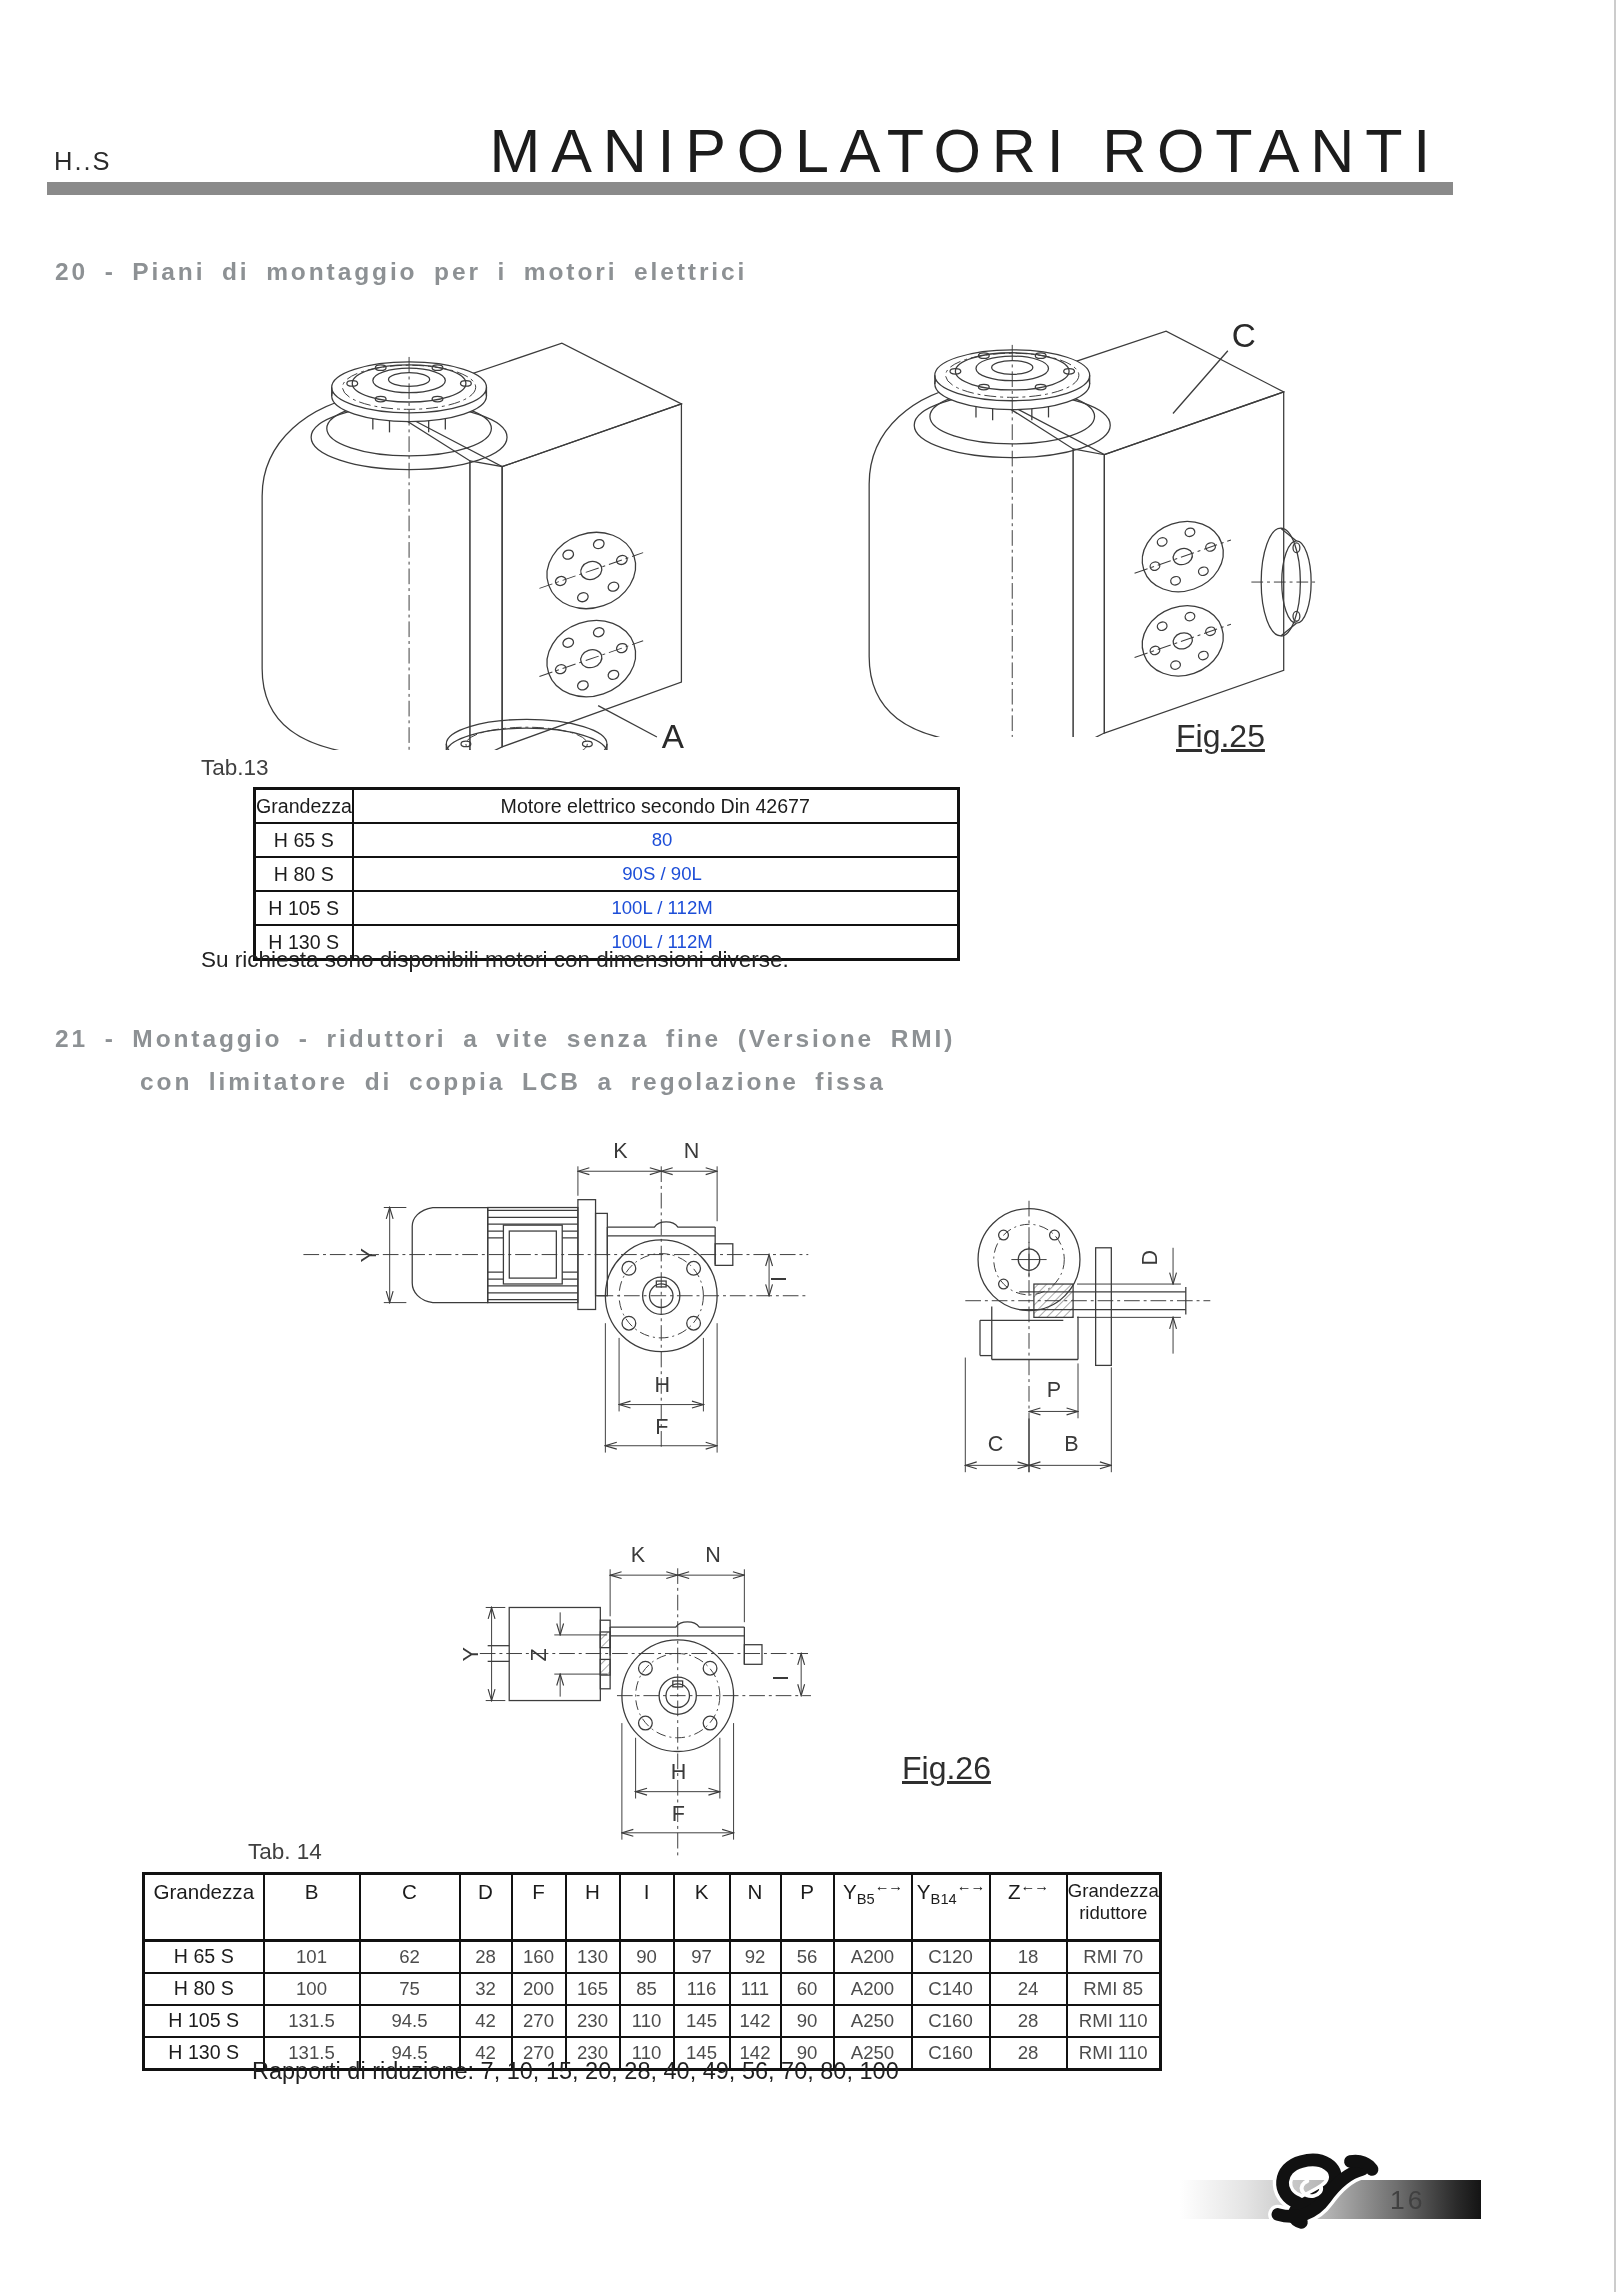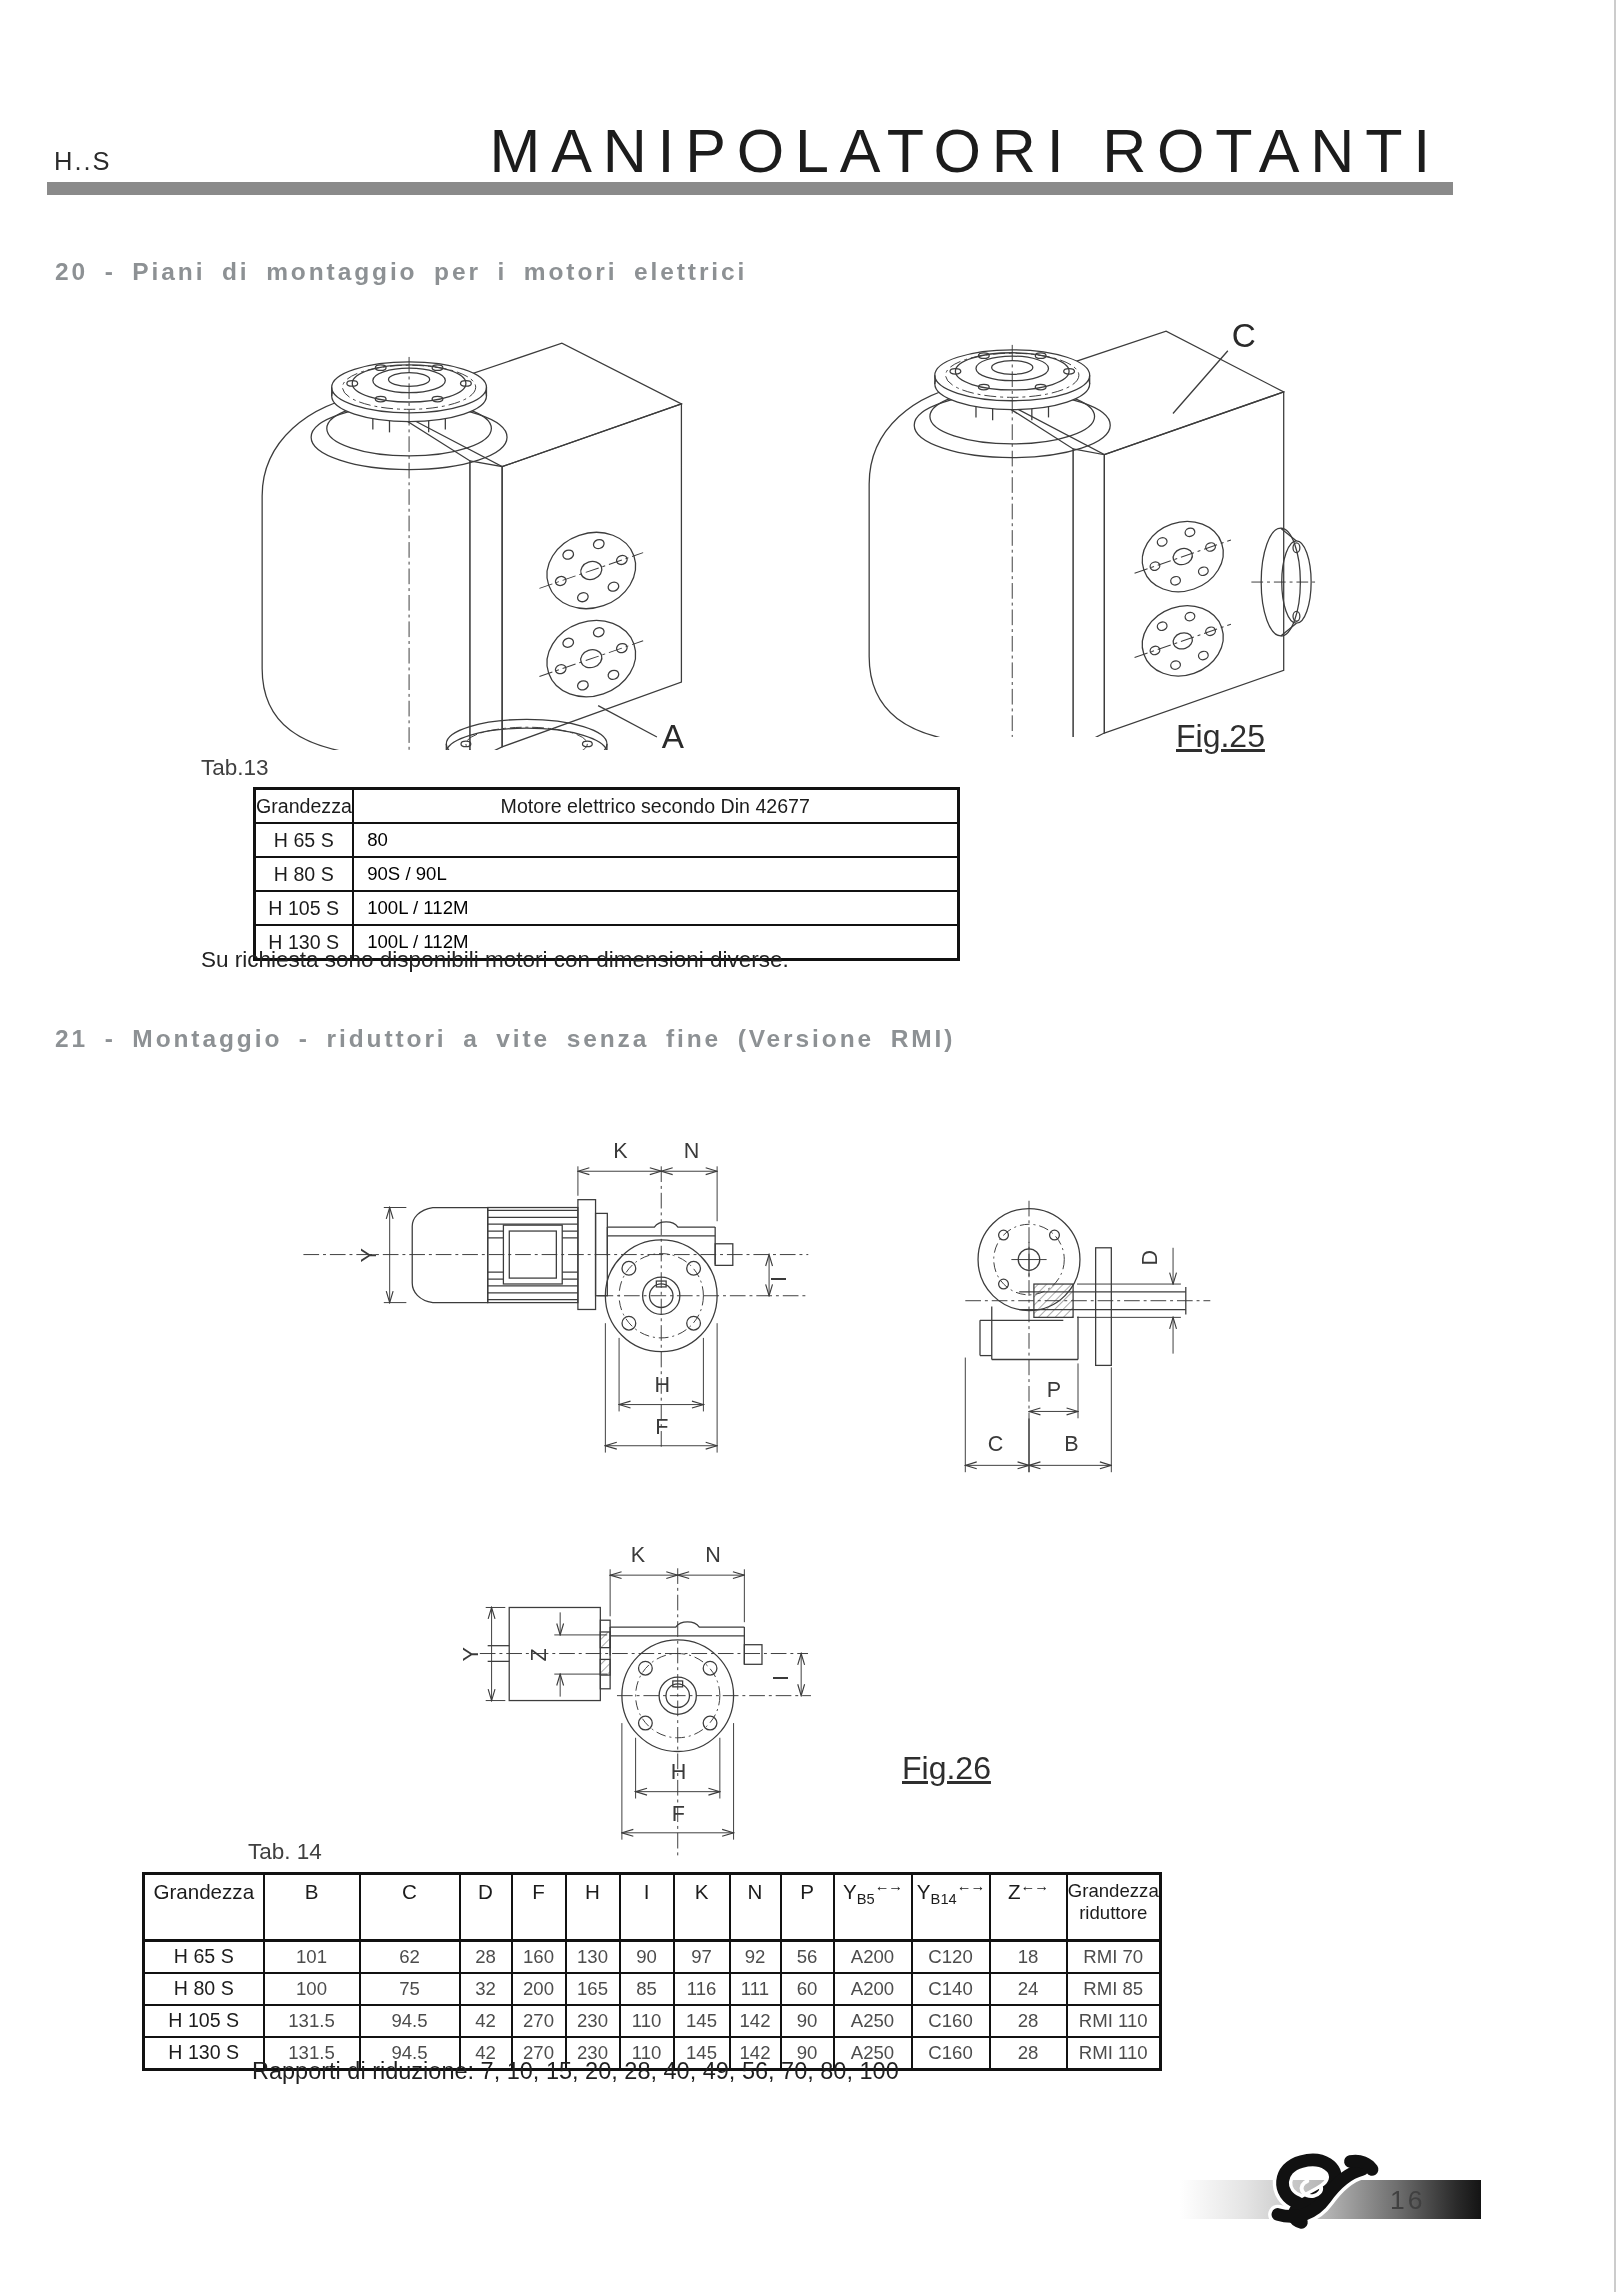--- a/index.html
+++ b/index.html
@@ -22,21 +22,21 @@
   .fig-label{font-size:32px;color:#2e2e2e;text-decoration:underline;}
   .tab-label{font-size:22.5px;color:#404040;}
   .note-text{font-size:22.5px;color:#222222;}
 
   
   table{border-collapse:collapse;table-layout:fixed;background:#ffffff;border-radius:23px;}
   .tab13{left:253px;top:787px;width:704px;border:3.9px solid #111111;}
   .tab13 th,.tab13 td{border:2.9px solid #111111;height:32px;padding:0;font-weight:normal;}
   .tab13 th{font-size:19.6px;color:#1c1c1c;text-align:center;}
   .tab13 td.size{font-size:19.6px;color:#1c1c1c;text-align:center;}
-  .tab13 td.motor{font-size:18.6px;color:#000000;text-align:left;padding-left:13.7px;}
+  .tab13 td.motor{font-size:18.6px;color:#1d4ed8;text-align:center;padding-left:13.7px;}
 
   
   .tab14{left:142px;top:1872px;border:3.9px solid #111111;}
   .tab14 th,.tab14 td{border:2px solid #111111;padding:0;text-align:center;}
   .tab14 tr{border-top:2.9px solid #111111;}
   .tab14 thead tr{border-bottom:3.9px solid #111111;}
   .tab14 th{height:59px;vertical-align:top;padding-top:4.9px;font-weight:normal;font-size:20.6px;color:#1c1c1c;}
   .tab14 td{height:30px;font-size:18.6px;color:#4c4c4c;}
   .tab14 td.size{font-size:19.6px;color:#1c1c1c;}
   .tab14 th sub{font-size:14.7px;}
@@ -231,20 +231,21 @@
       </tr>
       <tr>
         <td class="size">H 130 S</td>
         <td class="motor">100L / 112M</td>
       </tr>
     </tbody>
   </table>
   <div class="abs note-text" style="left:201px;top:947px;">Su richiesta sono disponibili motori con dimensioni diverse.</div>
 
   <div class="abs sec-heading h21a">21 - Montaggio - riduttori a vite senza fine (Versione RMI)</div>
+  <div class="abs sec-heading h21b">con limitatore di coppia LCB a regolazione fissa</div>
 
   <svg class="abs" style="left:274px;top:1127px;" width="549" height="412" viewBox="0 0 560 420">
     <defs>
       <marker id="m1" viewBox="0 0 12 8" refX="11" refY="4" markerWidth="14" markerHeight="10" orient="auto-start-reverse">
         <path d="M1,1 L11,4 L1,7" fill="none" stroke="#3c3c3c" stroke-width="1"></path>
       </marker>
     </defs>
     <g stroke="#3c3c3c" fill="none" stroke-width="1.3">
 
       <g>

